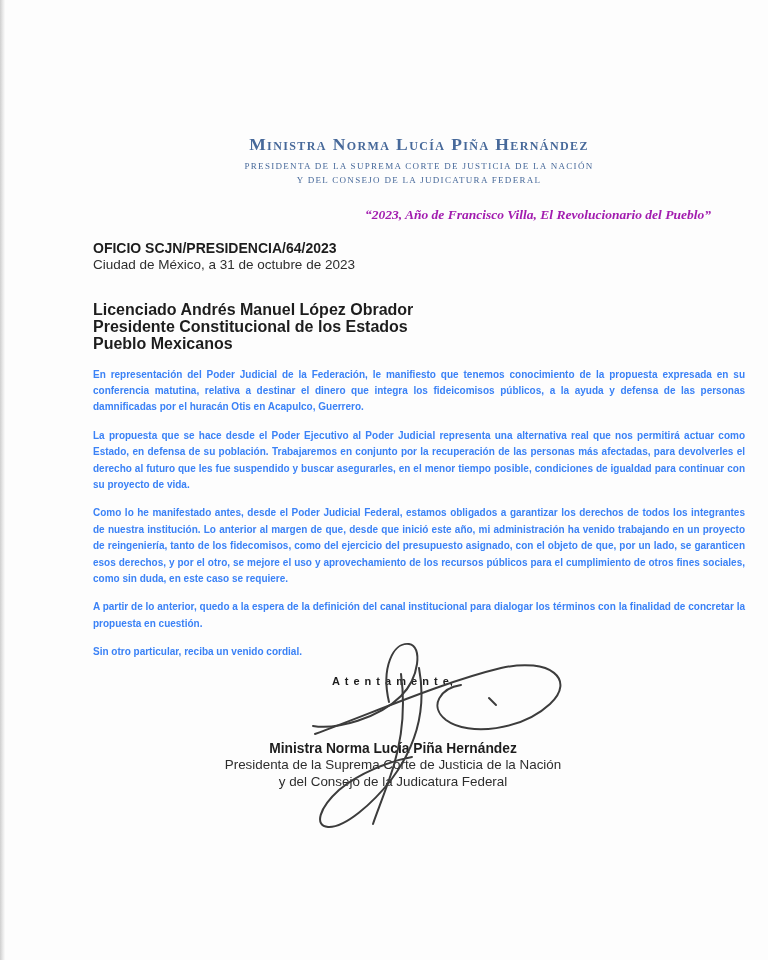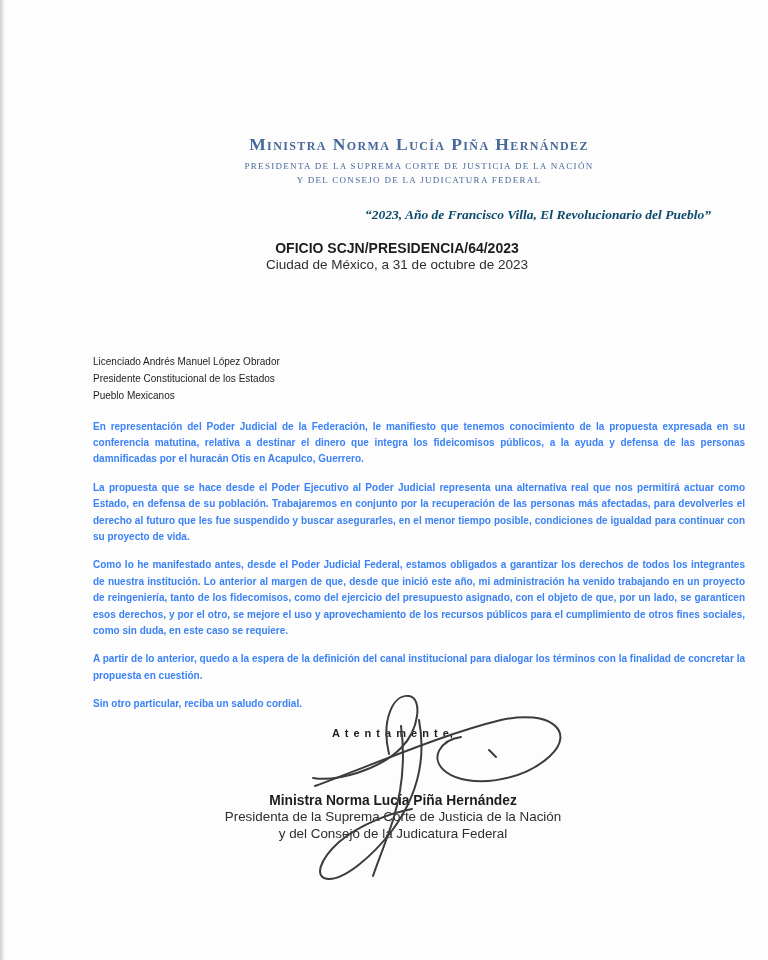--- a/index.html
+++ b/index.html
@@ -53,41 +53,41 @@
   }
   
   .motto {
     margin-top: 22px;
     margin-right: 34px;
     text-align: right;
     font-family: "Liberation Serif", "DejaVu Serif", serif;
     font-style: italic;
     font-weight: bold;
     font-size: 13.5px;
-    color: #0c4a6e;
+    color: #a21caf;
   }
   .ref-block {
     margin-top: 17px;
     margin-right: 44px;
-    text-align: center;
+    text-align: left;
     line-height: 16.5px;
   }
   .ref-oficio {
     font-weight: bold;
     font-size: 14px;
     color: #1d1d1d;
   }
   .ref-date {
     font-size: 13.5px;
   }
   
   .recipient {
-    margin-top: 80px;
-    font-weight: normal;
-    font-size: 10px;
+    margin-top: 28px;
+    font-weight: bold;
+    font-size: 16px;
     line-height: 17.2px;
     color: #1d1d1d;
   }
   .recipient .presente {
     letter-spacing: 1.5px;
   }
   
   .body-text p {
     margin: 0 0 12px 0;
     font-size: 10px;
@@ -164,21 +164,21 @@
       <div>Licenciado Andrés Manuel López Obrador</div>
       <div>Presidente Constitucional de los Estados</div>
       <div>Pueblo Mexicanos</div>
     </div>
 
     <div class="body-text">
       <p>En representación del Poder Judicial de la Federación, le manifiesto que tenemos conocimiento de la propuesta expresada en su conferencia matutina, relativa a destinar el dinero que integra los fideicomisos públicos, a la ayuda y defensa de las personas damnificadas por el huracán Otis en Acapulco, Guerrero.</p>
       <p>La propuesta que se hace desde el Poder Ejecutivo al Poder Judicial representa una alternativa real que nos permitirá actuar como Estado, en defensa de su población. Trabajaremos en conjunto por la recuperación de las personas más afectadas, para devolverles el derecho al futuro que les fue suspendido y buscar asegurarles, en el menor tiempo posible, condiciones de igualdad para continuar con su proyecto de vida.</p>
       <p>Como lo he manifestado antes, desde el Poder Judicial Federal, estamos obligados a garantizar los derechos de todos los integrantes de nuestra institución. Lo anterior al margen de que, desde que inició este año, mi administración ha venido trabajando en un proyecto de reingeniería, tanto de los fidecomisos, como del ejercicio del presupuesto asignado, con el objeto de que, por un lado, se garanticen esos derechos, y por el otro, se mejore el uso y aprovechamiento de los recursos públicos para el cumplimiento de otros fines sociales, como sin duda, en este caso se requiere.</p>
       <p>A partir de lo anterior, quedo a la espera de la definición del canal institucional para dialogar los términos con la finalidad de concretar la propuesta en cuestión.</p>
-      <p>Sin otro particular, reciba un saludo cordial.</p>
+      <p>Sin otro particular, reciba un venido cordial.</p>
     </div>
 
     <div class="sig-area">
       <div class="closing">A t e n t a m e n t e,</div>
 
       <svg class="signature-svg" viewBox="0 0 290 200" xmlns="http://www.w3.org/2000/svg">
 
         <path d="M 96,62 C 88,28 100,2 116,4 C 130,6 126,38 108,56 C 86,78 44,90 20,86"></path>
 
         <path d="M 22,94 C 82,72 150,42 208,28 C 258,17 283,40 257,64 C 229,90 176,97 153,80 C 135,66 148,48 168,45"></path>

